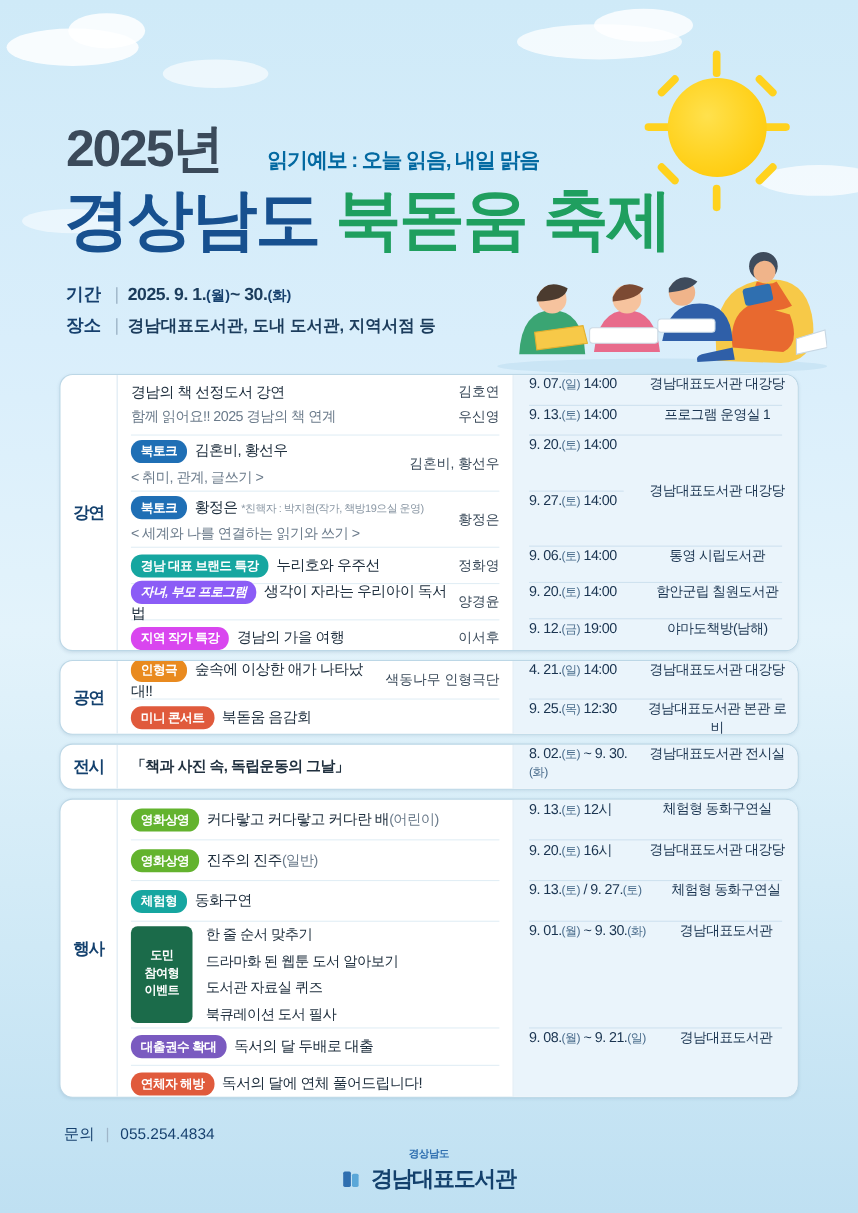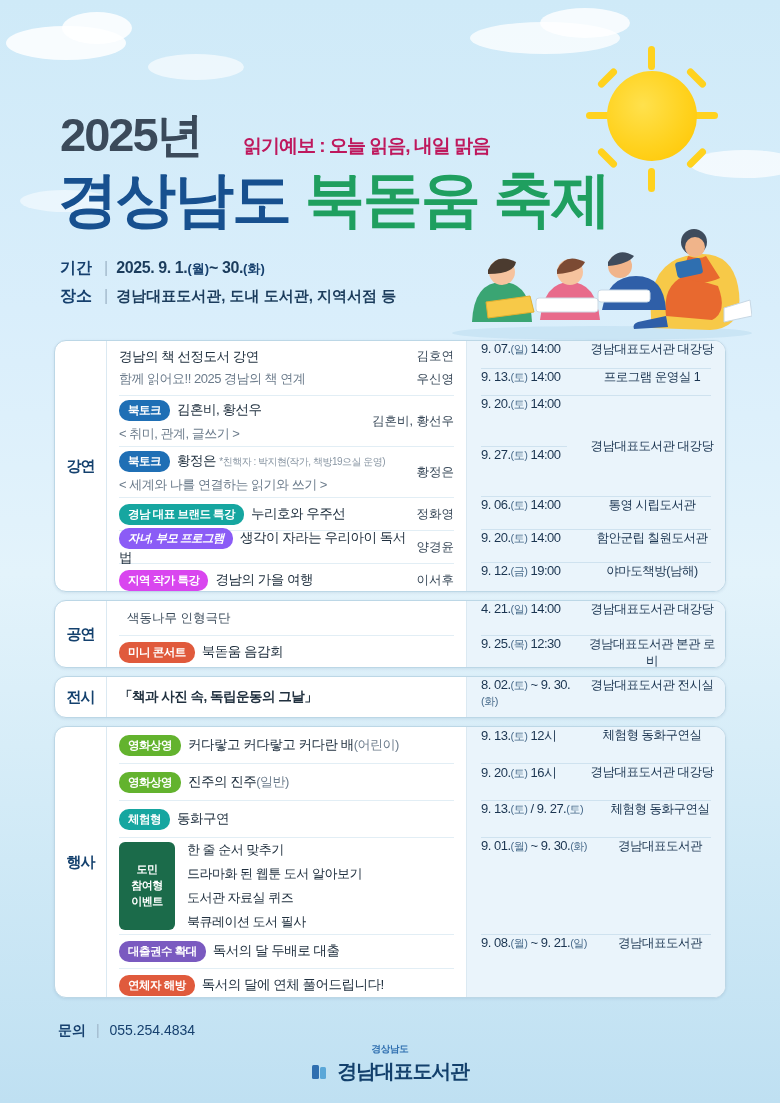--- a/index.html
+++ b/index.html
@@ -16,21 +16,21 @@
   .ray { position:absolute; background:#ffd21e; border-radius:4px; transform-origin:center; }
 
   
   .header { position:absolute; left:0; top:0; width:780px; height:340px; }
   .year {
     position:absolute; left:60px; top:104px;
     font-size:47px; font-weight:bold; color:#3b4a5a; letter-spacing:-2px;
   }
   .slogan {
     position:absolute; left:243px; top:133px;
-    font-size:19px; font-weight:bold; color:#be185d; letter-spacing:-1px;
+    font-size:19px; font-weight:bold; color:#0369a1; letter-spacing:-1px;
   }
   .title {
     position:absolute; left:58px; top:160px;
     font-size:60px; font-weight:bold; letter-spacing:-2px; white-space:nowrap;
   }
   .title .blue { color:#17508f; }
   .title .green { color:#1f9f5f; }
   .meta { position:absolute; left:60px; top:258px; font-size:16px; color:#16406e; }
   .meta .row { display:flex; align-items:baseline; margin-bottom:7px; }
   .meta .lab { font-weight:bold; color:#16406e; width:44px; }
@@ -89,21 +89,21 @@
   .evlabel {
     width:56px; flex:0 0 56px; margin:4px 8px 4px 12px; background:#1b6b4a; color:#fff;
     border-radius:6px; display:flex; flex-direction:column; align-items:center; justify-content:center;
     font-size:11px; font-weight:bold; line-height:1.45; letter-spacing:-.5px;
   }
   .evlist { flex:1 1 auto; }
   .evitem { display:flex; align-items:center; font-size:13px; color:#20303f; padding-left:4px; letter-spacing:-.5px; }
 
   
   .footer-q { position:absolute; left:58px; bottom:63px; font-size:14px; color:#16406e; }
-  .footer-q b { font-weight:bold; }
+  .footer-q b { font-weight:normal; }
   .footer-logo { position:absolute; left:0; right:0; bottom:18px; text-align:center; }
   .fl-top { font-size:9.5px; color:#2f6fb0; font-weight:bold; letter-spacing:-.3px; }
   .fl-main { font-size:20px; font-weight:bold; color:#13406c; letter-spacing:-1.2px; }
 </style>
 </head>
 <body>
 
 <div>
   <div class="cloud" style="left:6px;  top:26px;  width:120px; height:34px;"></div>
   <div class="cloud" style="left:62px; top:12px;  width:70px;  height:32px;"></div>
@@ -274,20 +274,21 @@
       <div class="rdate"><span>9. 12.</span><span class="dw">(금)</span> <span>19:00</span></div>
       <div class="rplace">야마도책방(남해)</div>
     </div>
   </div>
 </div>
 
 <div class="block" style="top:600px; height:68px;">
   <div class="cat">공연</div>
   <div class="left">
     <div class="lrow" style="height:34px;">
+      <div class="name"><span class="tag t-orange">인형극</span><span>숲속에 이상한 애가 나타났대!!</span></div>
       <div class="who">색동나무 인형극단</div>
     </div>
     <div class="sep"></div>
     <div class="lrow" style="height:33px;">
       <div class="name"><span class="tag t-red">미니 콘서트</span><span>북돋움 음감회</span></div>
       <div class="who"></div>
     </div>
   </div>
   <div class="right">
     <div class="rrow" style="height:34px;">

